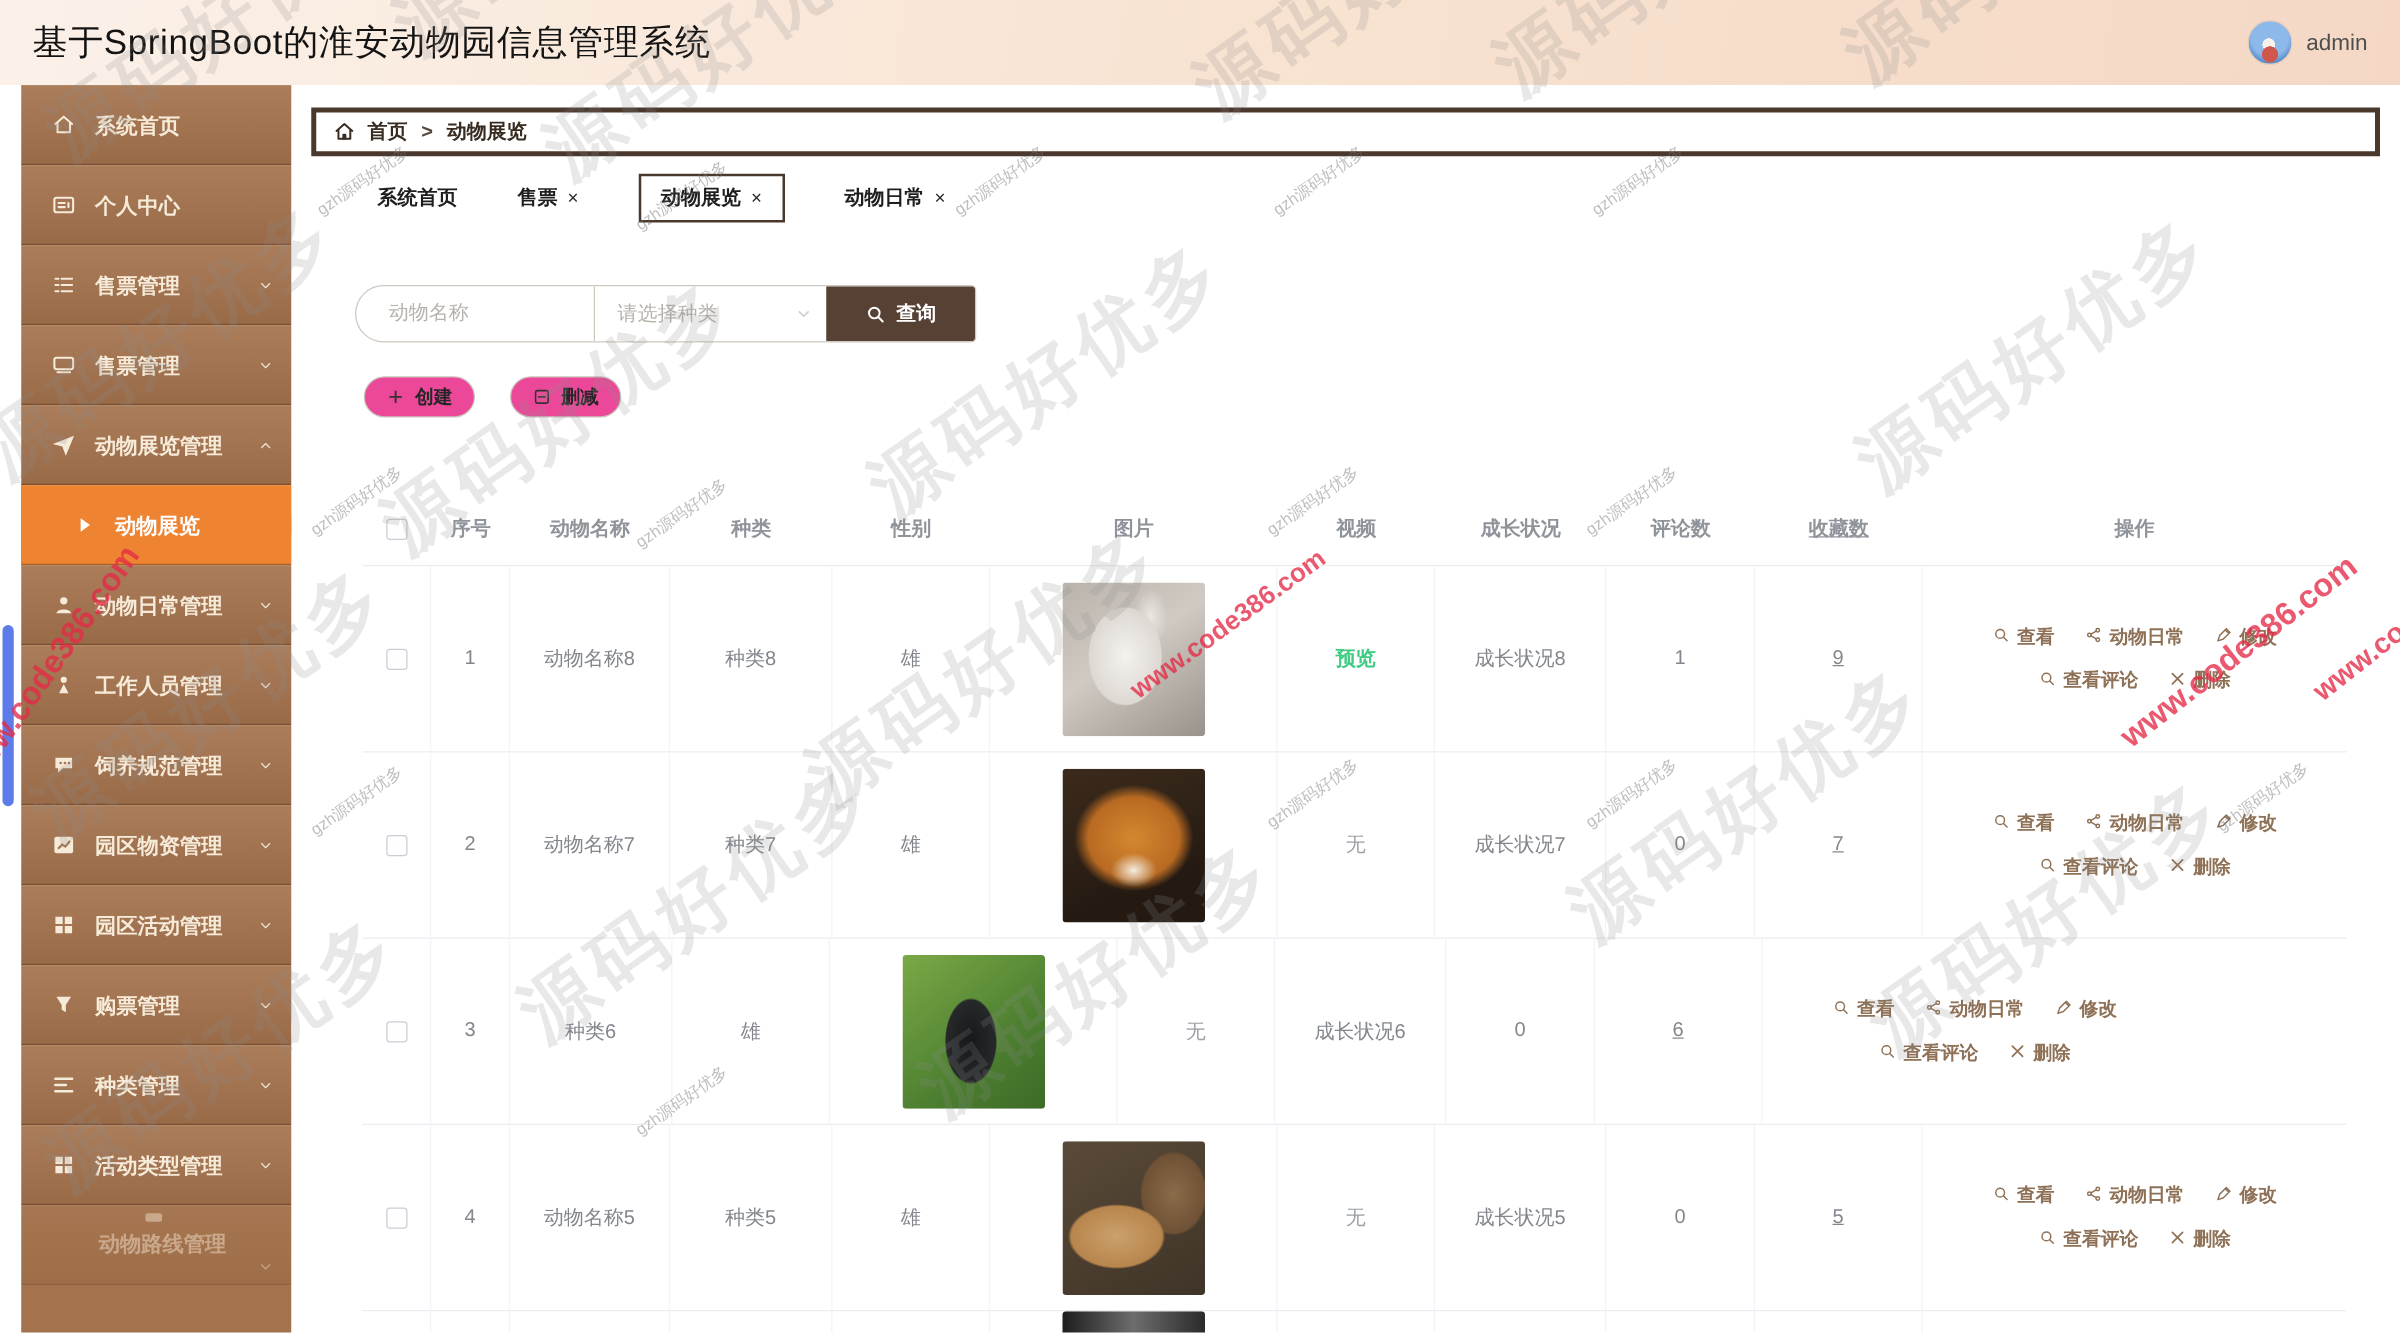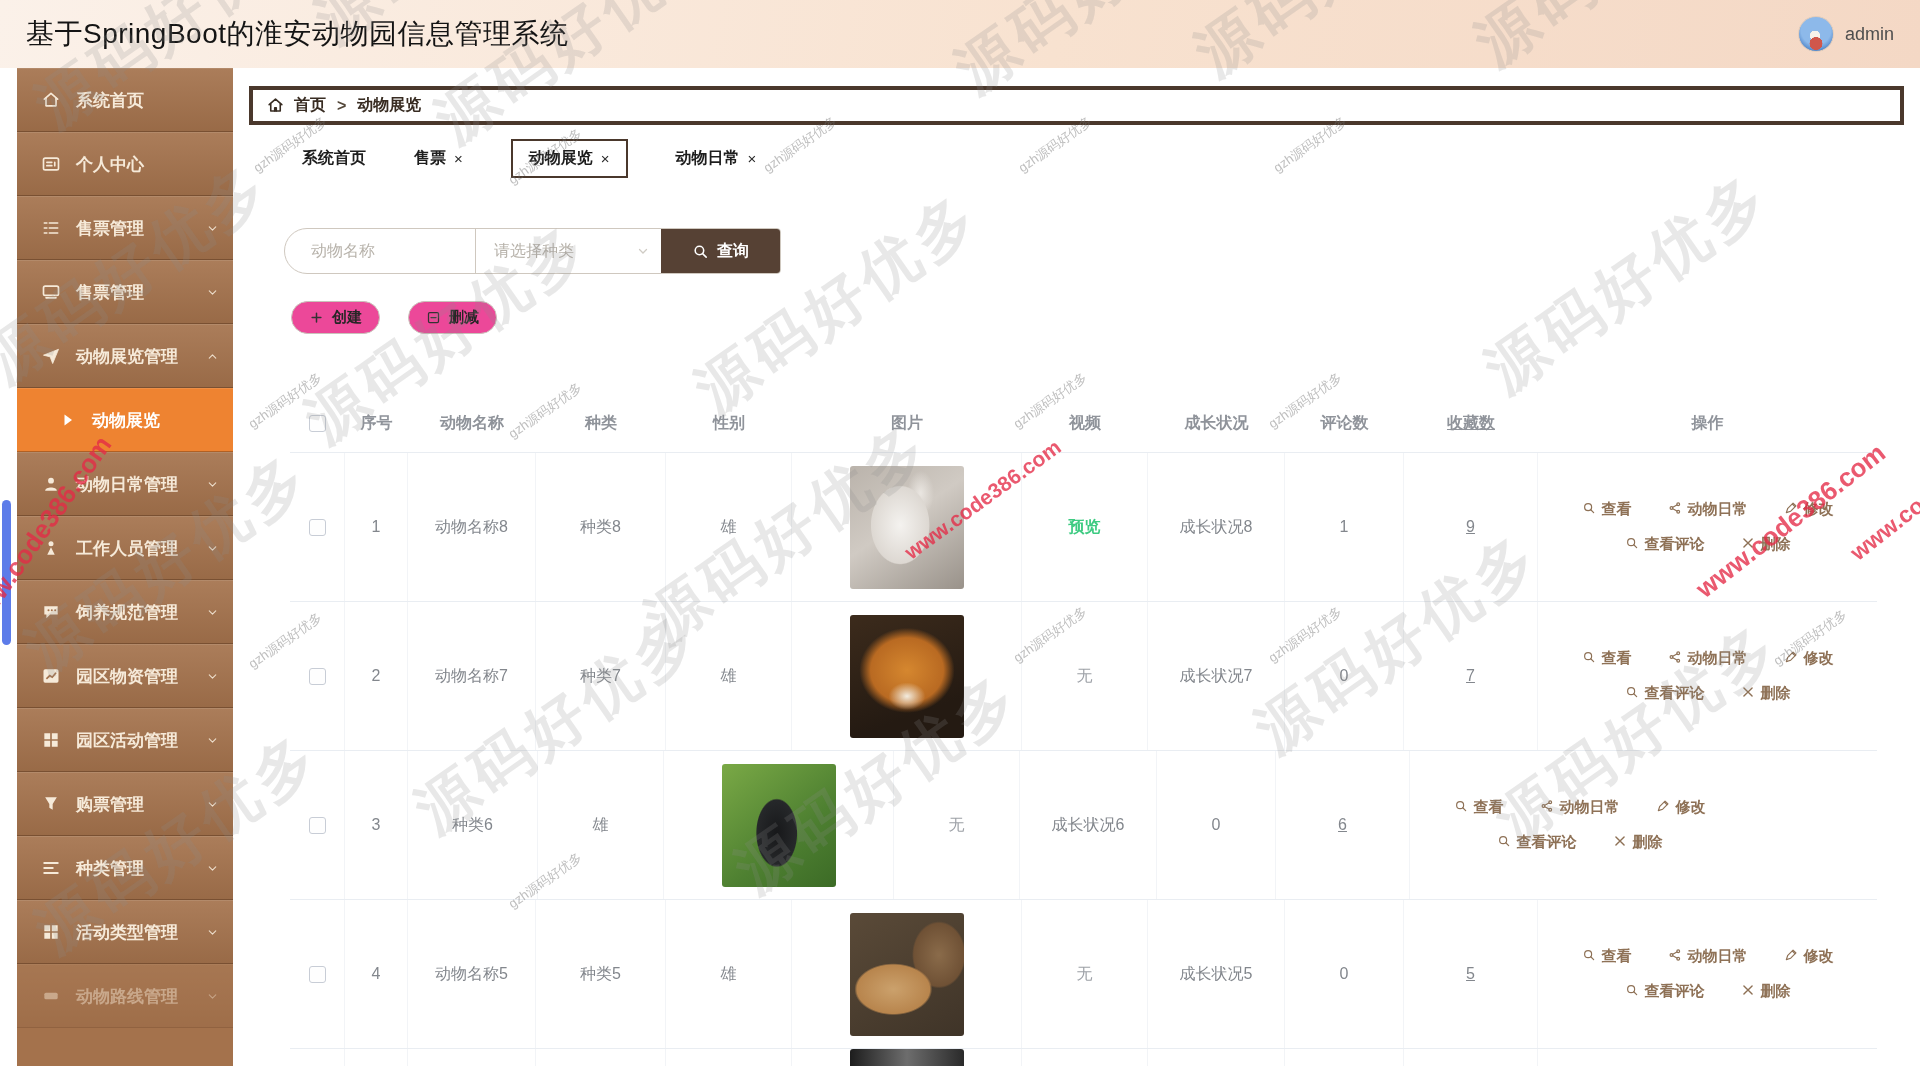--- a/index.html
+++ b/index.html
@@ -30,21 +30,21 @@
     color:#f6ead9; font-size:17px; font-weight:600; cursor:pointer; position:relative;
     background:linear-gradient(180deg,rgba(255,255,255,.08),rgba(0,0,0,.07));
     box-shadow:inset 0 -1px 0 rgba(62,32,12,.35), inset 0 1px 0 rgba(255,255,255,.10); }
   .side-item .ic { width:20px; height:20px; margin-right:15px; flex:none; display:flex; }
   .side-item .ic svg { width:20px; height:20px; }
   .side-item .chev { margin-left:auto; width:13px; height:13px; opacity:.9; display:flex; }
   .side-item .chev svg { width:13px; height:13px; }
   .side-item.active { background:#ee8331; color:#fff; font-weight:700; padding-left:40px; }
   .side-item.active::after { content:""; position:absolute; right:-7px; top:50%; margin-top:-8px;
     border-left:8px solid #ee8331; border-top:8px solid transparent; border-bottom:8px solid transparent; }
-  .side-item.faded { opacity:.45; }
+  .side-item.faded { opacity:.45;flex-direction:column; }
 
   
   .main { position:absolute; left:233px; top:68px; width:1687px; height:998px; background:#fff; z-index:1; }
 
   .crumb { margin:18px 16px 0 16px; height:39px; border:4px solid #4a382c; background:#fff;
     display:flex; align-items:center; padding:1px 13px; gap:9px; color:#382c22;
     font-size:16px; font-weight:600; }
   .crumb .ic-home { display:flex; } .crumb .ic-home svg { width:19px; height:19px; }
   .crumb .sep { color:#54483a; font-weight:700; margin:0 2px; }
 
@@ -100,21 +100,21 @@
       radial-gradient(ellipse 30% 46% at 48% 56%, #17181a 0%, #26282a 58%, transparent 61%),
       linear-gradient(140deg,#7aa946 0%, #4e8031 60%, #3c6b26 100%); }
   .img-tiger-lying { background:
       radial-gradient(ellipse 55% 34% at 38% 62%, #cba16c 0%, #b8854d 58%, transparent 62%),
       radial-gradient(ellipse 38% 44% at 78% 34%, #8a6b4a 0%, #6f5135 58%, transparent 62%),
       linear-gradient(150deg,#5a4a38 0%, #3f3428 100%); }
   .img-sliver { height:40px; background:linear-gradient(90deg,#1d1d1d,#6d6d6d 50%,#2a2a2a); }
   .link-preview { color:#3ecb82; font-weight:600; cursor:pointer; }
   .none-val { color:#9da1a7; }
   .actions { display:flex; flex-direction:column; gap:16px; }
-  .action-line { display:flex; gap:36px; justify-content:center; }
+  .action-line { display:flex; gap:24px; justify-content:center; }
   .action { color:#8e7156; font-weight:700; font-size:15px; display:flex; align-items:center;
     gap:6px; cursor:pointer; white-space:nowrap; }
   .action svg { width:14px; height:14px; }
   .trow.partial { height:17px; overflow:hidden; border-bottom:none; align-items:flex-start; }
   .trow.partial .cell { height:17px; align-items:flex-start; }
 
   
   #wm-layer { position:absolute; inset:0; z-index:9; pointer-events:none; overflow:hidden; }
   .wm { position:absolute; white-space:nowrap; transform-origin:left top; font-weight:700; }
   .wm-large { font-size:60px; letter-spacing:6px; color:rgba(138,138,138,.20); }

